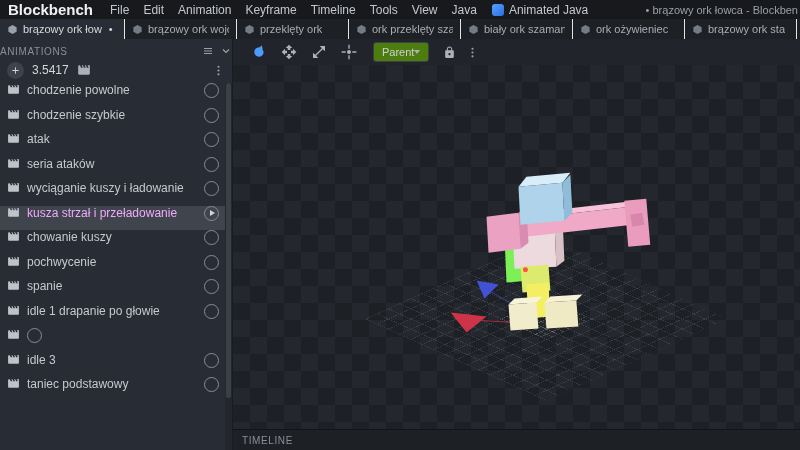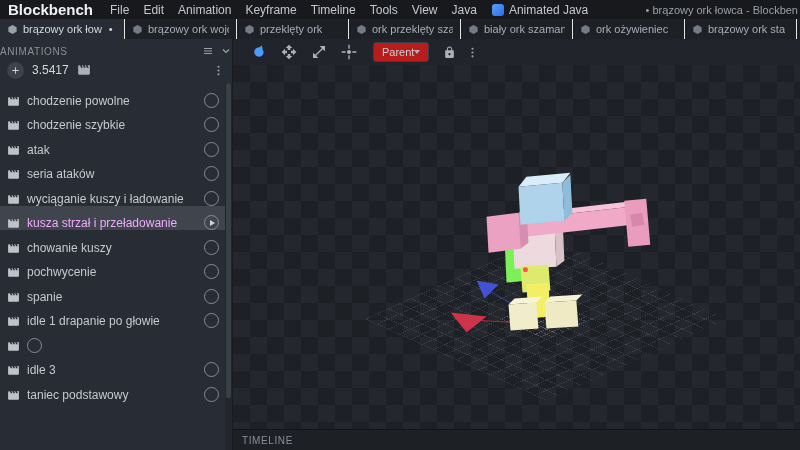--- a/index.html
+++ b/index.html
@@ -41,41 +41,41 @@
   .add-btn{width:17px;height:17px;border-radius:50%;background:#3d424b;
     display:flex;align-items:center;justify-content:center}
   .add-btn svg{width:11px;height:11px;fill:#d2d5d9}
   .time-val{font-size:12px;color:#d3d6da}
   .ctrl-movie{fill:#aab0b7;width:14px;height:14px}
   .dots{width:13px;height:13px;fill:#9aa0a6}
   .panel-controls .sp{flex:1}
 
   
   .anim-list{flex:1;overflow:hidden;position:relative;padding-right:7px}
-  .anim-row{height:24.5px;display:flex;align-items:flex-end;gap:7px;padding:0 4px 0 7px;
+  .anim-row{height:24.5px;display:flex;align-items:flex-start;gap:7px;padding:0 4px 0 7px;
     font-size:12px;color:#c6c9cd}
   .anim-row .lbl{flex:1;white-space:nowrap;overflow:hidden}
   .anim-row.selected{background:#3f444d;color:#f0abfc}
   .ring{width:13px;height:13px;border:1.5px solid #878d94;border-radius:50%;
     flex:0 0 auto;display:flex;align-items:center;justify-content:center;margin-right:2px}
   .tri{width:0;height:0;border-left:5px solid #d2d5d9;
     border-top:3.5px solid transparent;border-bottom:3.5px solid transparent;margin-left:1px}
   .scrollbar{position:absolute;right:0;top:0;bottom:0;width:7px;background:#23262c}
   .scroll-thumb{position:absolute;top:0;left:1px;width:5px;height:315px;
     background:#3b3f46;border-radius:3px}
 
   
   .viewport{flex:1;position:relative;background:#21252b;overflow:hidden}
   .vp-toolbar{position:absolute;top:0;left:0;right:0;height:26px;display:flex;
     align-items:center;gap:6px;padding-left:14px;background:#21252b}
   .tool{width:24px;height:22px;display:flex;align-items:center;justify-content:center}
   .tool svg{width:16px;height:16px;fill:#aeb2b8}
   .tool.active svg{fill:#4b9cff}
   .parent-btn{height:18px;display:flex;align-items:center;margin-left:6px;
-    background:#b91c1c;border:1px solid #3a3f48;border-radius:3px;padding:0 8px;
+    background:#4d7c0f;border:1px solid #3a3f48;border-radius:3px;padding:0 8px;
     font-size:11px;color:#cdd0d4}
   .caret{width:0;height:0;border-top:4px solid #aeb2b8;
     border-left:3.5px solid transparent;border-right:3.5px solid transparent}
   .lock{width:13px;height:13px;fill:#aeb2b8;margin-left:8px}
 
   .scene{position:absolute;top:26px;left:0;right:0;bottom:20px;overflow:hidden;
     background-image:conic-gradient(#24272d 25%,#1d2024 25% 50%,#24272d 50% 75%,#1d2024 75%);
     background-size:34px 34px}
   .grid{position:absolute;left:313px;top:254px;width:256px;height:256px;
     transform:translate(-50%,-50%) scale(1,0.45) rotate(45deg);

